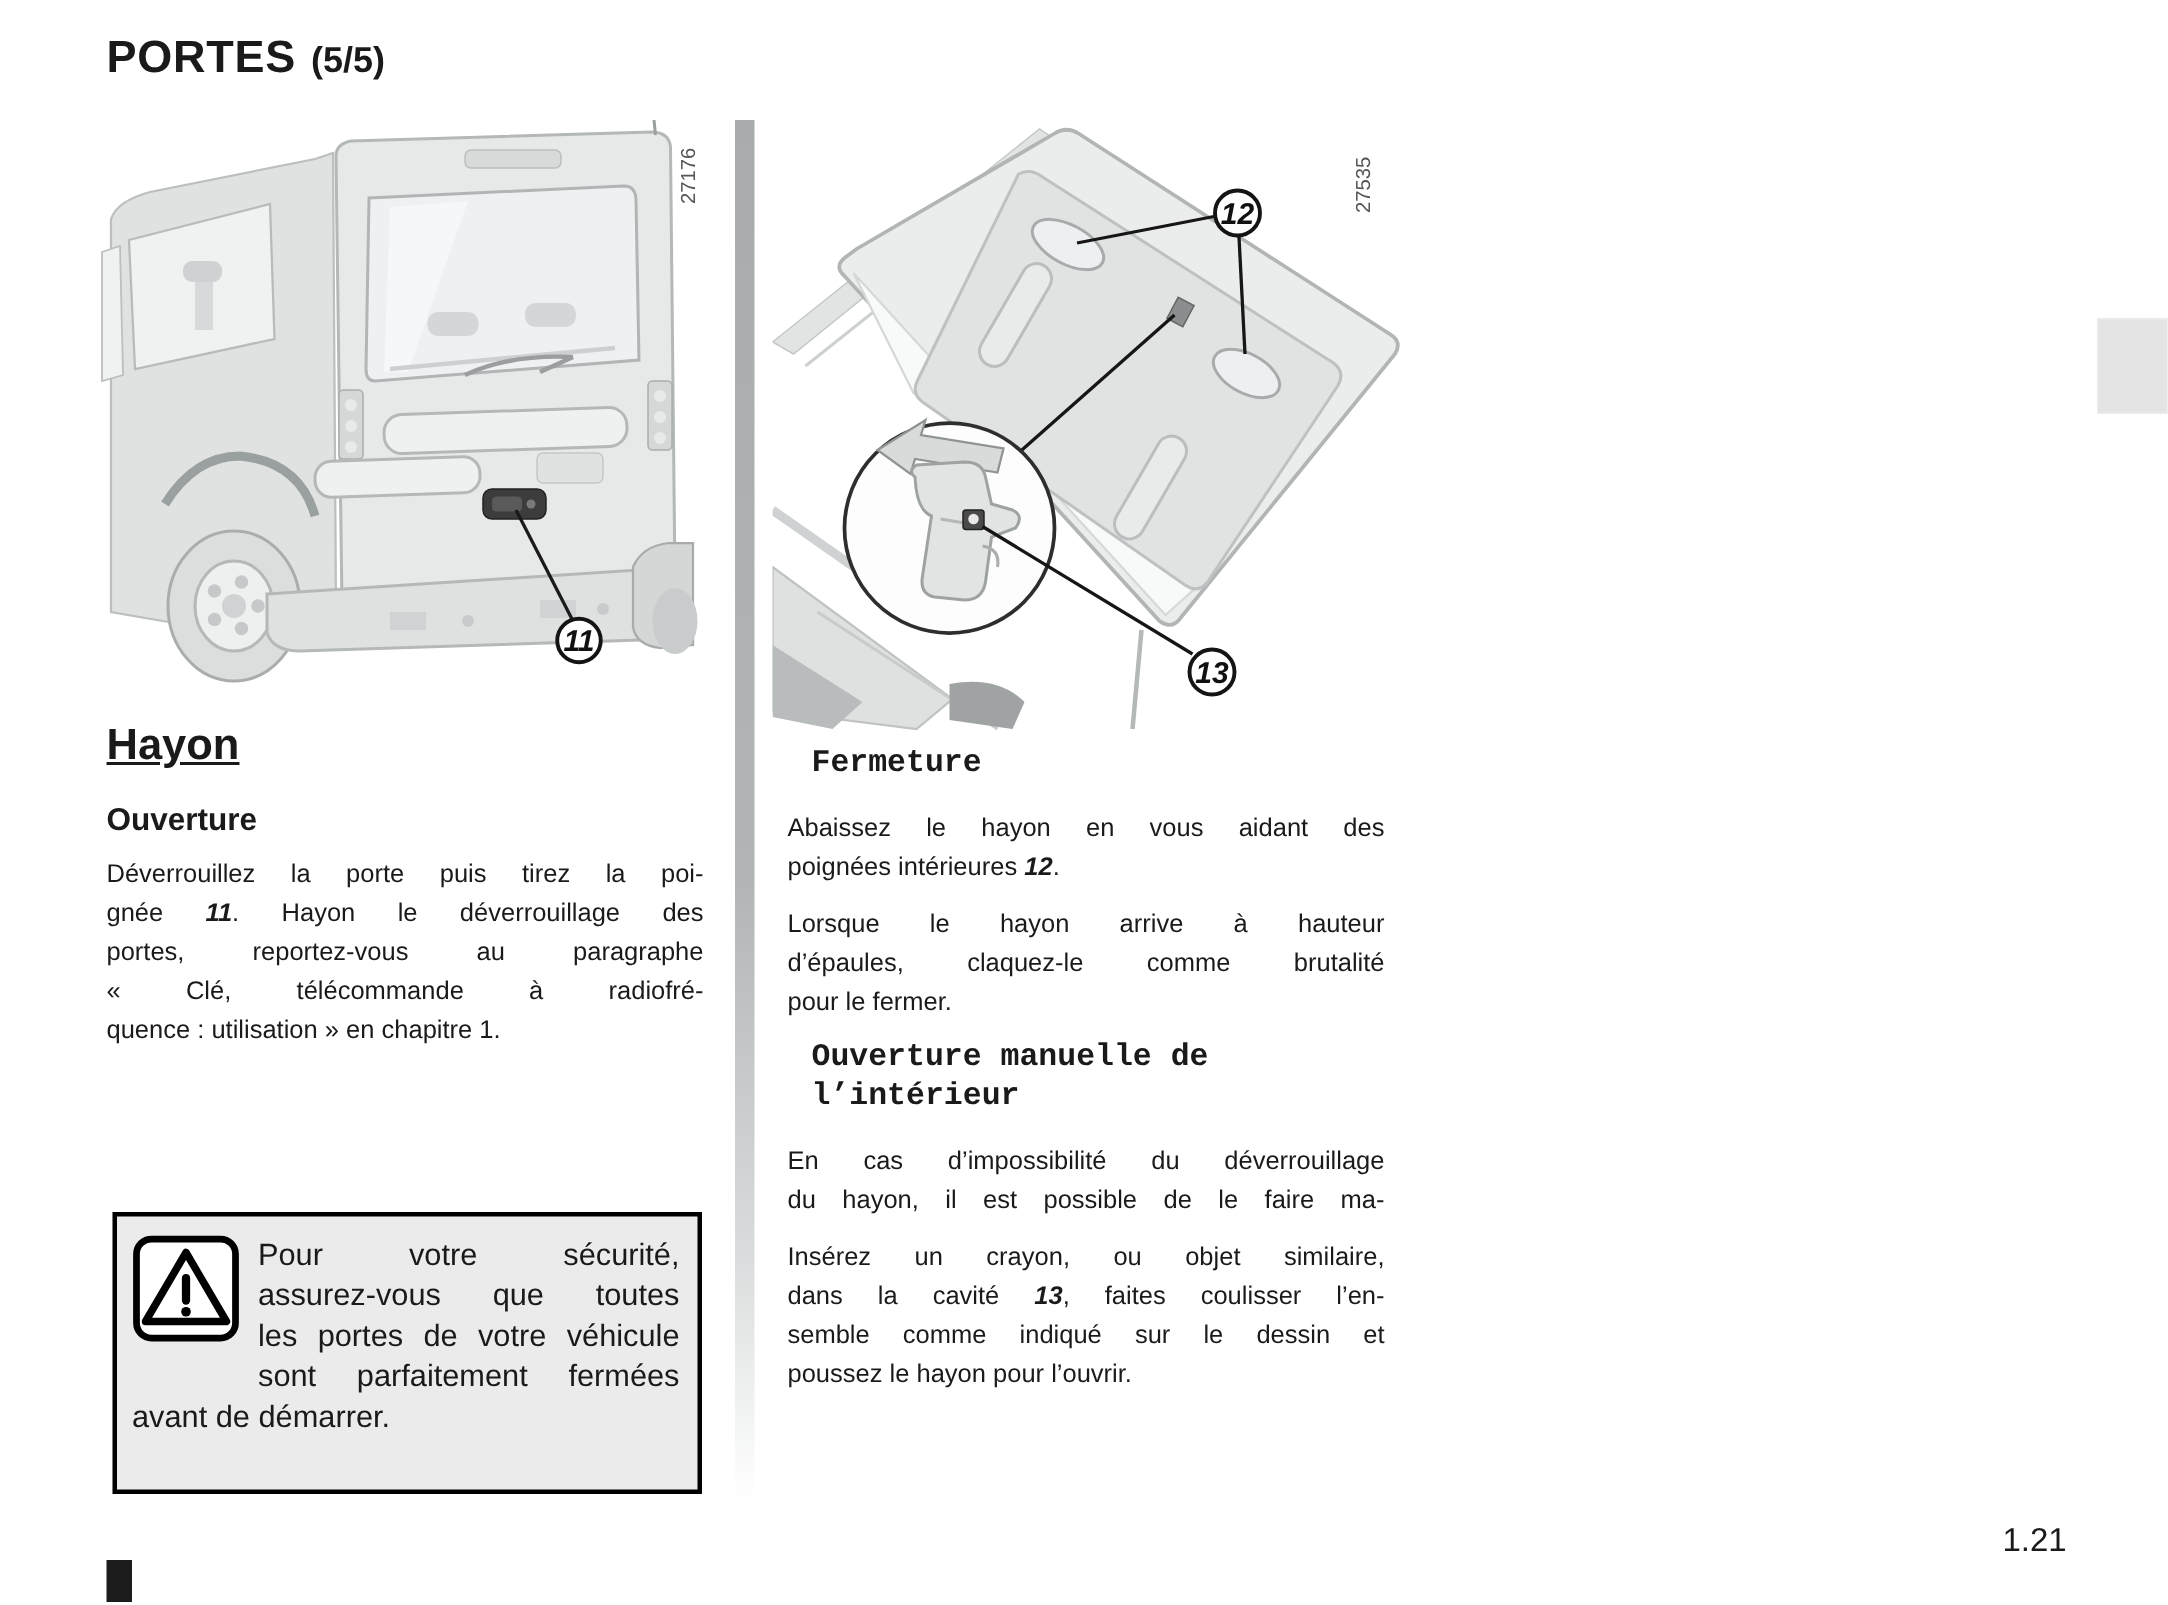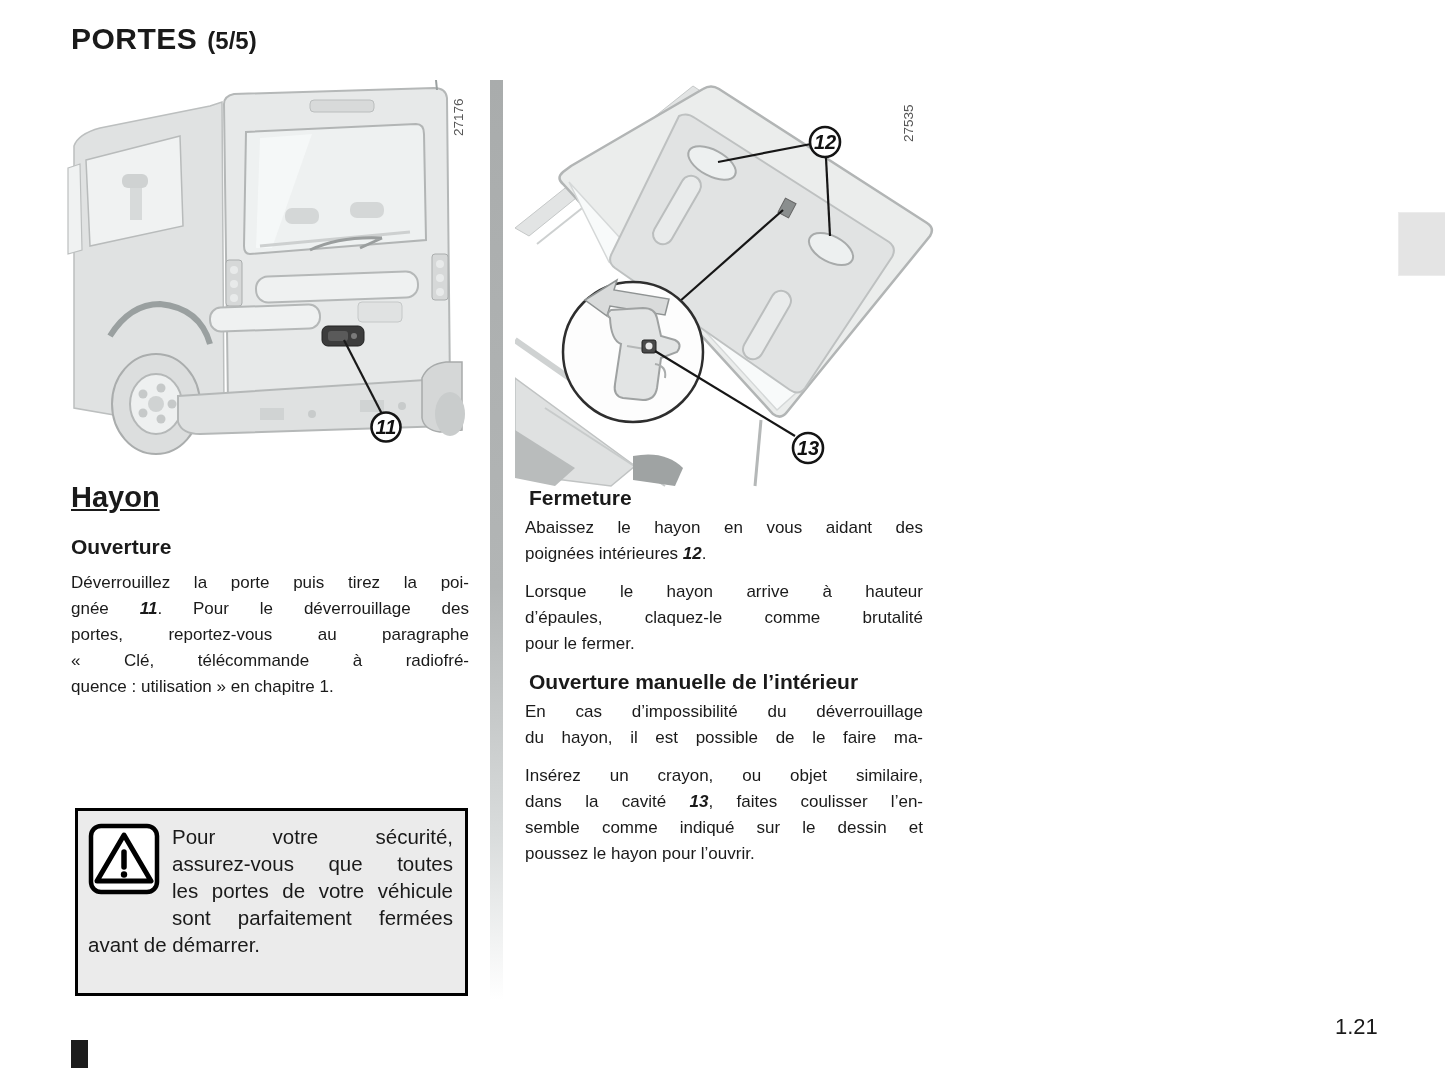--- a/index.html
+++ b/index.html
@@ -21,21 +21,21 @@
   .edge-tab{left:1398px;top:212px;width:47px;height:62px;background:#e4e4e4;border:1px solid #ececec;}
   .page-number{left:1335px;top:1014px;font-size:22px;}
   .print-mark{left:71px;top:1040px;width:17px;height:28px;background:#1c1c1c;}
 
   
   .col{width:398px;}
   .leftcol{left:71px;top:482px;}
   .rightcol{left:525px;top:481px;}
   h2.h-big{font-size:29px;line-height:31px;margin:0 0 21px 0;font-weight:bold;text-decoration:underline;}
   .h-sub{font-size:21px;line-height:26px;margin:0 0 10px 0;font-weight:bold;}
-  .h-sub.tight{margin:4px;}
+  .h-sub.tight{margin:16px;font-family:Liberation Mono, monospace;}
   .h-sub.mt{margin-top:8px;}
   .para{margin:0 0 12px 0;}
   .ln{font-size:17px;line-height:26px;white-space:normal;}
   .j{text-align:justify;text-align-last:justify;}
   .bi{font-weight:bold;font-style:italic;}
 
   
   .warning{left:75px;top:808px;width:393px;height:188px;box-sizing:border-box;
     border:3px solid #000;background:#ebebeb;padding:12px 12px 0 10px;}
   .wicon-float{float:left;width:84px;height:100px;}
@@ -170,21 +170,21 @@
     <text x="293" y="377" text-anchor="middle" class="callout-num">13</text>
   </g>
   <text class="figref" transform="translate(398,64) rotate(-90)">27535</text>
 </svg>
 
 <div class="abs col leftcol">
   <h2 class="h-big">Hayon</h2>
   <div class="h-sub">Ouverture</div>
   <div class="para">
     <div class="ln j">Déverrouillez la porte puis tirez la poi-</div>
-    <div class="ln j"><span>gnée </span><span class="bi">11</span><span>. Pour le déverrouillage des</span></div>
+    <div class="ln j"><span>gnée </span><span class="bi">11</span><span>. Hayon le déverrouillage des</span></div>
     <div class="ln j">portes, reportez-vous au paragraphe</div>
     <div class="ln j">« Clé, télécommande à radiofré-</div>
     <div class="ln">quence : utilisation » en chapitre 1.</div>
   </div>
 </div>
 
 <div class="abs warning">
   <div class="wicon-float">
     <svg width="72" height="72" viewBox="0 0 72 72">
       <rect x="3" y="3" width="66" height="66" rx="10" fill="#fff" stroke="#000" stroke-width="4.5"></rect>

